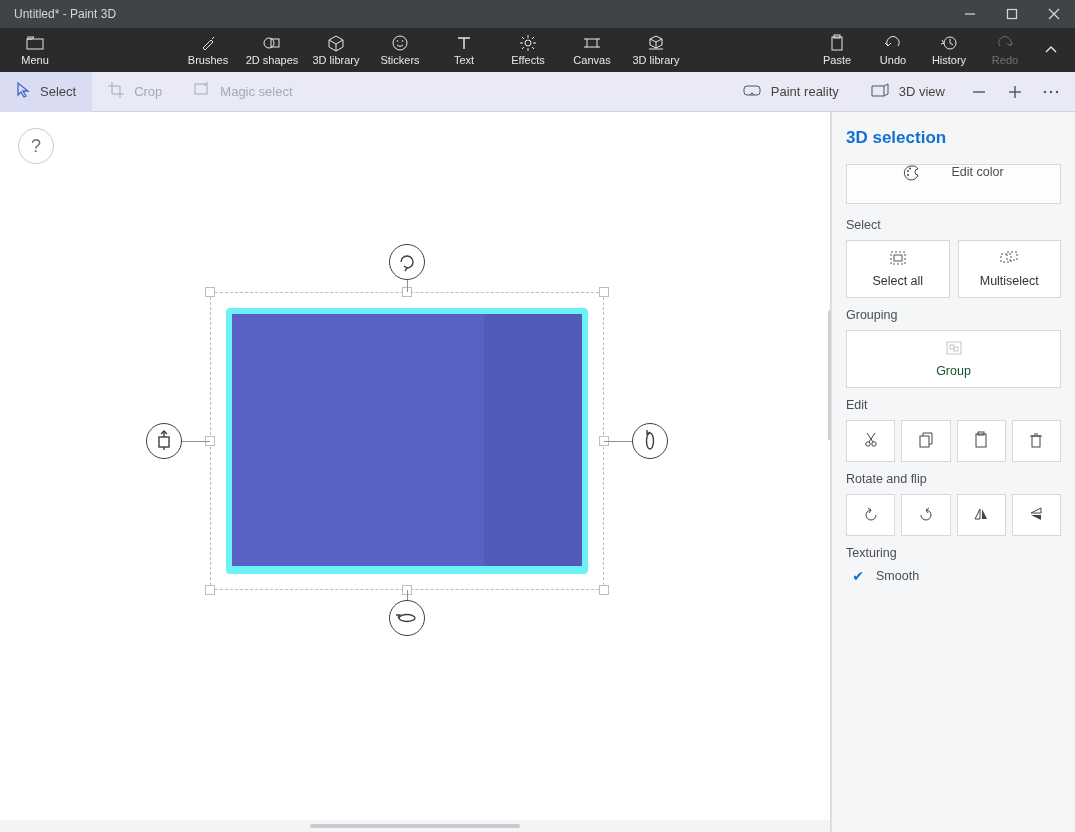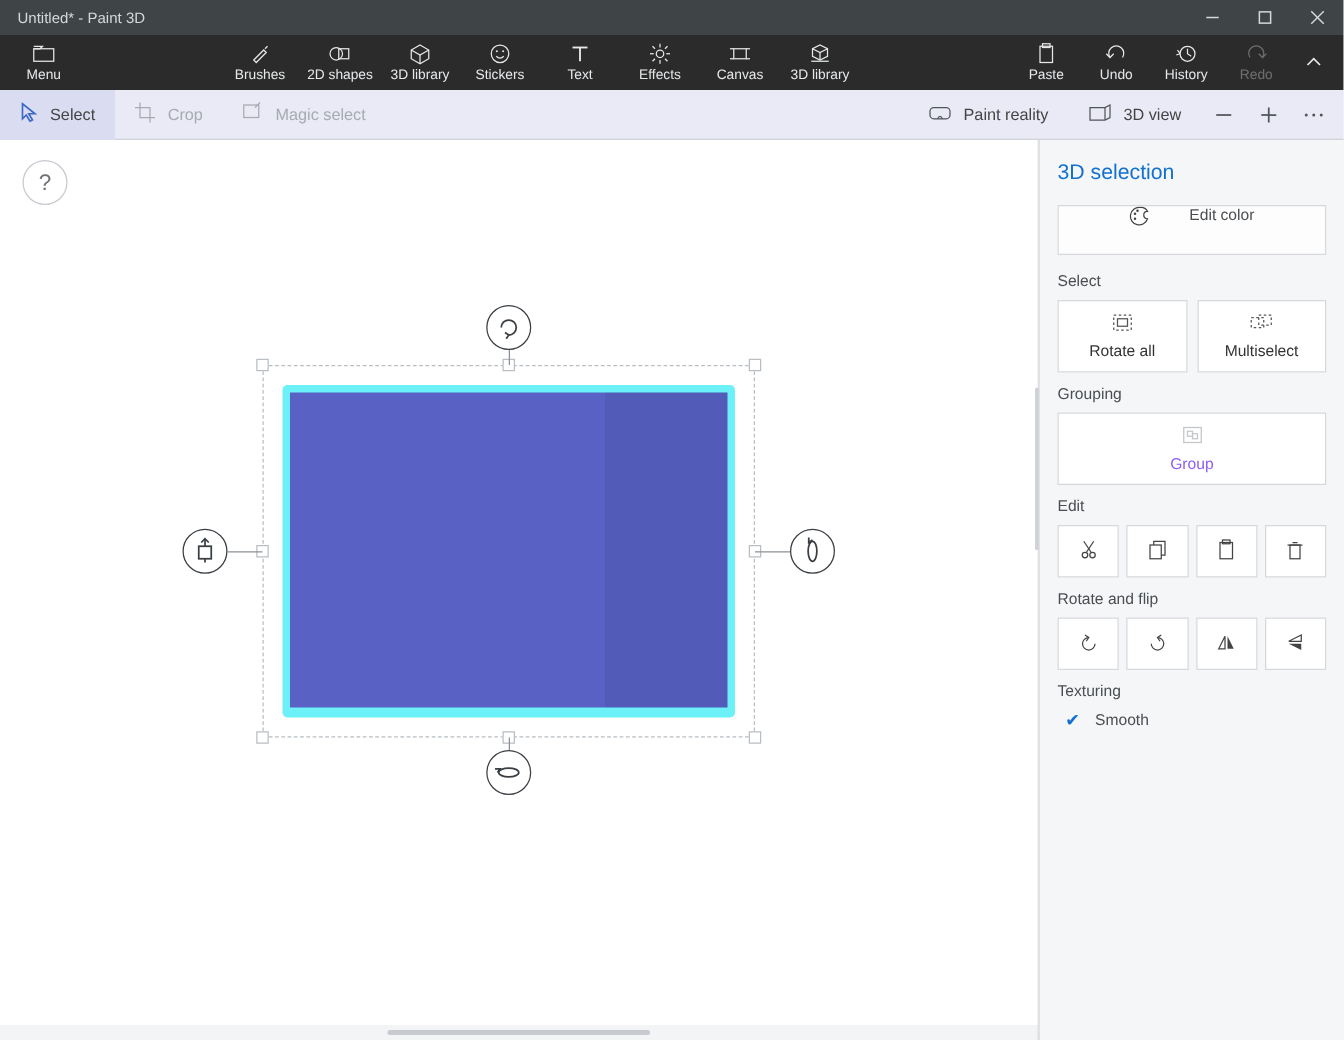--- a/index.html
+++ b/index.html
@@ -78,27 +78,27 @@
   .st-right{top:50%;right:-28px;height:1px;width:28px;}
   .glow{position:absolute;left:16px;right:16px;top:16px;bottom:16px;background:var(--highlight);border-radius:4px;}
   .cube{position:absolute;left:22px;top:22px;right:22px;bottom:24px;display:flex;}
   .cube .front{flex:1;background:var(--cube-front);}
   .cube .side{width:28%;background:var(--cube-side);}
 
   .hbar{position:absolute;left:310px;bottom:4px;width:210px;height:4px;background:#c7cace;border-radius:2px;}
 
   
   .panel{width:244px;background:var(--panel);border-left:1px solid var(--panel-border);padding:16px 14px;overflow-y:auto;font-size:12.5px;color:#4a4e52;}
-  .panel h2{margin:0 0 16px 0;font-size:17px;font-weight:400;color:var(--accent);}
+  .panel h2{margin:0 0 16px 0;font-size:17px;font-weight:700;color:var(--accent);}
   .pbtn{border:1px solid #d6d8dc;background:#fff;height:40px;display:flex;align-items:center;justify-content:center;font-size:13px;color:#333;gap:8px;}
   .editcolor{width:100%;height:40px;border:1px solid #d6d8dc;background:#fdfdfd;display:flex;align-items:flex-start;justify-content:center;gap:30px;margin-bottom:14px;}
   .section-label{font-size:12.5px;color:#4a4e52;margin:10px 0 8px;}
   .row2{display:flex;gap:8px;margin-bottom:6px;}
   .row2 .pbtn{flex:1;height:58px;flex-direction:column;gap:6px;font-size:12.5px;}
-  .row2 .pbtn.dis{color:#8b5cf6;}
+  .row2 .pbtn.dis{color:#14532d;}
   .row4{display:flex;gap:6px;margin-bottom:6px;}
   .row4 .pbtn{flex:1;height:42px;}
   .check{display:flex;align-items:center;gap:10px;margin-top:8px;padding-left:4px;}
   .check .box{width:16px;height:16px;display:flex;align-items:center;justify-content:center;}
   .check .tick{color:var(--accent);font-size:14px;line-height:1;}
 
   .panel-scroll{position:absolute;right:244px;top:310px;width:3px;height:130px;background:#cfd2d6;border-radius:2px;}
 
   svg{overflow:visible;}
 </style>
@@ -403,21 +403,21 @@
         <span>Edit color</span>
       </div>
 
       <div class="section-label">Select</div>
       <div class="row2">
         <div class="pbtn">
           <span><svg width="16" height="14">
                 <rect x="1" y="1" width="14" height="12" fill="none" stroke="#555" stroke-dasharray="2 2"></rect>
                 <rect x="4" y="4" width="8" height="6" fill="none" stroke="#555"></rect>
               </svg></span>
-          <span>Rotate all</span>
+          <span>Select all</span>
         </div>
         <div class="pbtn">
           <span><svg width="18" height="14">
                 <rect x="1" y="3" width="10" height="8" fill="none" stroke="#555" stroke-dasharray="2 2"></rect>
                 <rect x="7" y="1" width="10" height="8" fill="none" stroke="#555" stroke-dasharray="2 2"></rect>
               </svg></span>
           <span>Multiselect</span>
         </div>
       </div>
 

